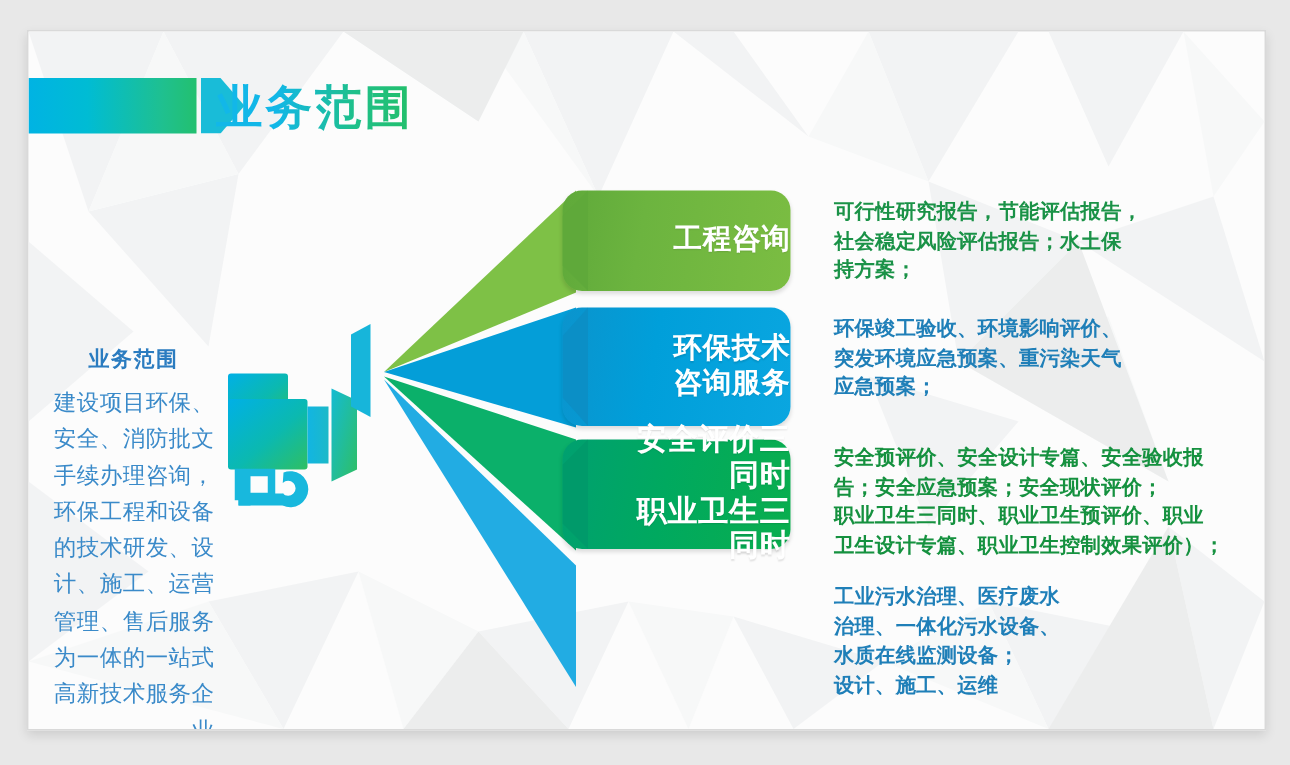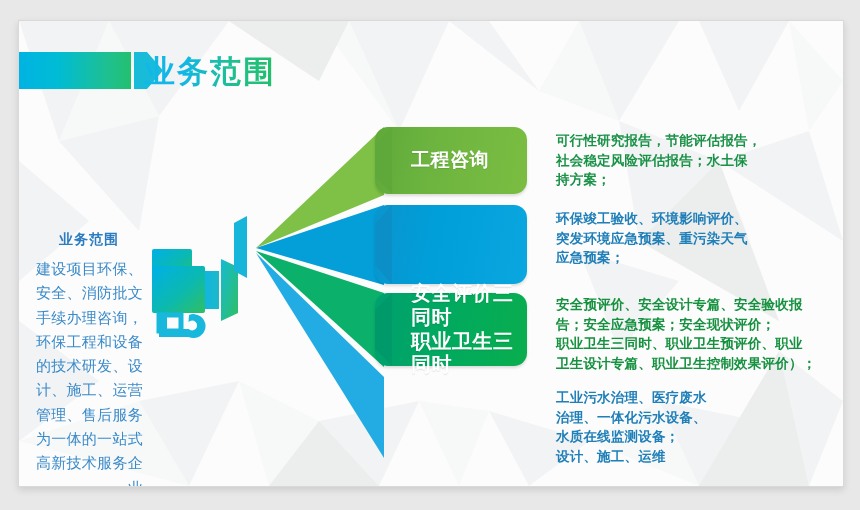--- a/index.html
+++ b/index.html
@@ -52,21 +52,21 @@
   
   .boxes{position:absolute;left:340px;top:92px;width:180px;height:360px;}
   .box{
     position:absolute;left:16px;width:152px;
     border-radius:13px;
     display:flex;align-items:center;
     box-shadow:0 2px 3px rgba(0,0,0,.13);
   }
   .box .lbl{
     color:#ffffff;font-weight:bold;font-size:19px;line-height:1.18;
-    width:100%;text-align:left;letter-spacing:.5px;
+    width:100%;text-align:right;letter-spacing:.5px;
     text-shadow:0 1px 1px rgba(0,0,0,.10);
     white-space:pre-line;
     padding-left:36px;
   }
   .box1{top:14px;height:67px;background:linear-gradient(100deg,#5fa93a 0%,#6cb43f 35%,#7bbd42 100%);}
   .box2{top:92px;height:79px;background:linear-gradient(100deg,#0b94cd 0%,#009fda 40%,#0aa6e0 100%);}
   .box3{top:180px;height:73px;background:linear-gradient(100deg,#00a070 0%,#00a95f 45%,#0aae4e 100%);}
   .box3 .lbl{font-size:20px;}
   .box4{top:264px;height:80px;background:linear-gradient(100deg,#169dd6 0%,#1ba5de 45%,#29ace3 100%);}
 
@@ -189,20 +189,22 @@
         <svg class="notch" viewBox="0 0 17 67" preserveAspectRatio="none">
           <polygon points="17,0 17,67 0,50 0,17" fill="#5fa93a"></polygon>
         </svg>
         <span class="lbl">工程咨询</span>
       </div>
 
       <div class="box box2">
         <svg class="notch" viewBox="0 0 17 79" preserveAspectRatio="none">
           <polygon points="17,0 17,79 0,60 0,19" fill="#0b8fc6"></polygon>
         </svg>
+        <span class="lbl">环保技术
+咨询服务</span>
       </div>
 
       <div class="box box3">
         <svg class="notch" viewBox="0 0 17 73" preserveAspectRatio="none">
           <polygon points="17,0 17,73 0,56 0,17" fill="#009a6a"></polygon>
         </svg>
         <span class="lbl">安全评价三同时
 职业卫生三同时</span>
       </div>
 

